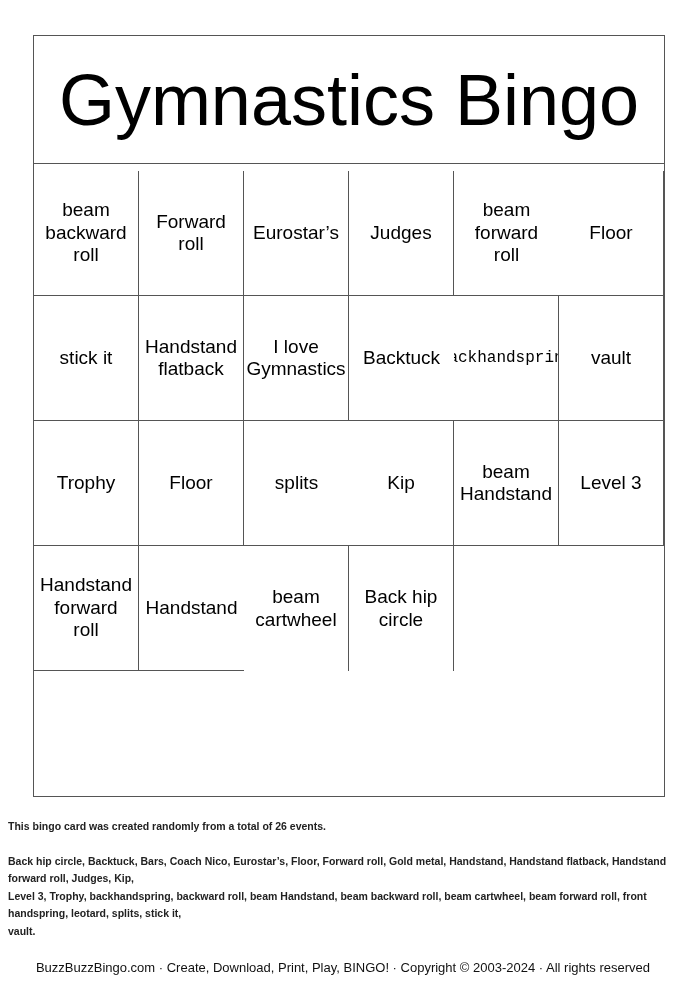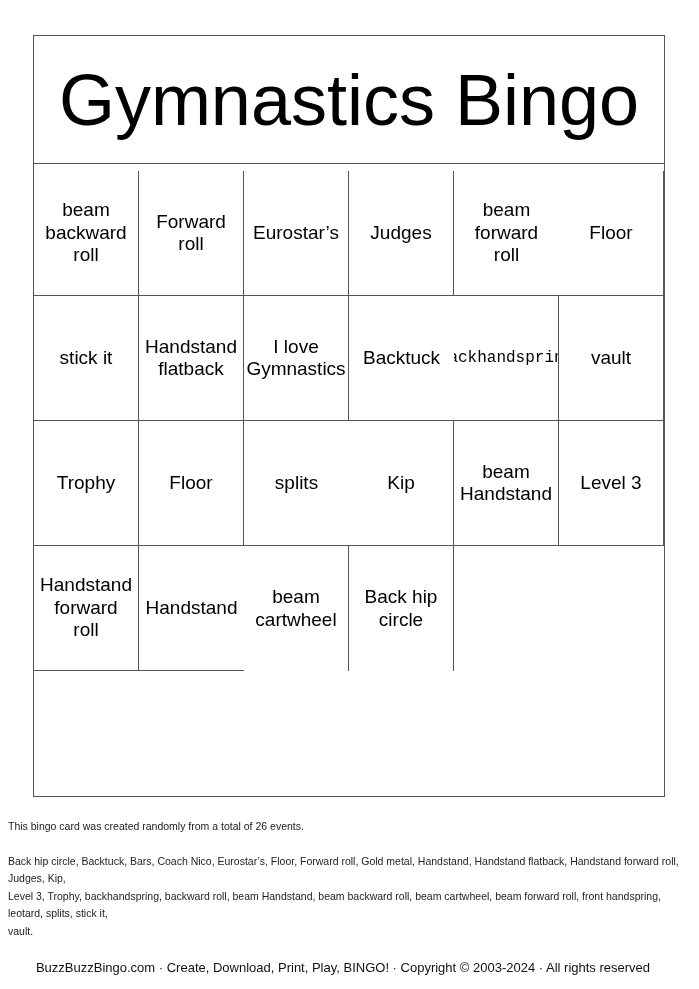--- a/index.html
+++ b/index.html
@@ -70,20 +70,21 @@
   
   .footer-info {
     position: absolute;
     left: 8px;
     top: 800px;
     width: 684px;
     font-size: 10.5px;
     line-height: 17.5px;
     color: #222222;
     white-space: pre-line;
+    font-weight: bold;
   }
 
   
   .footer-copyright {
     position: absolute;
     left: 0;
     top: 959px;
     width: 686px;
     text-align: center;
     font-size: 13px;

